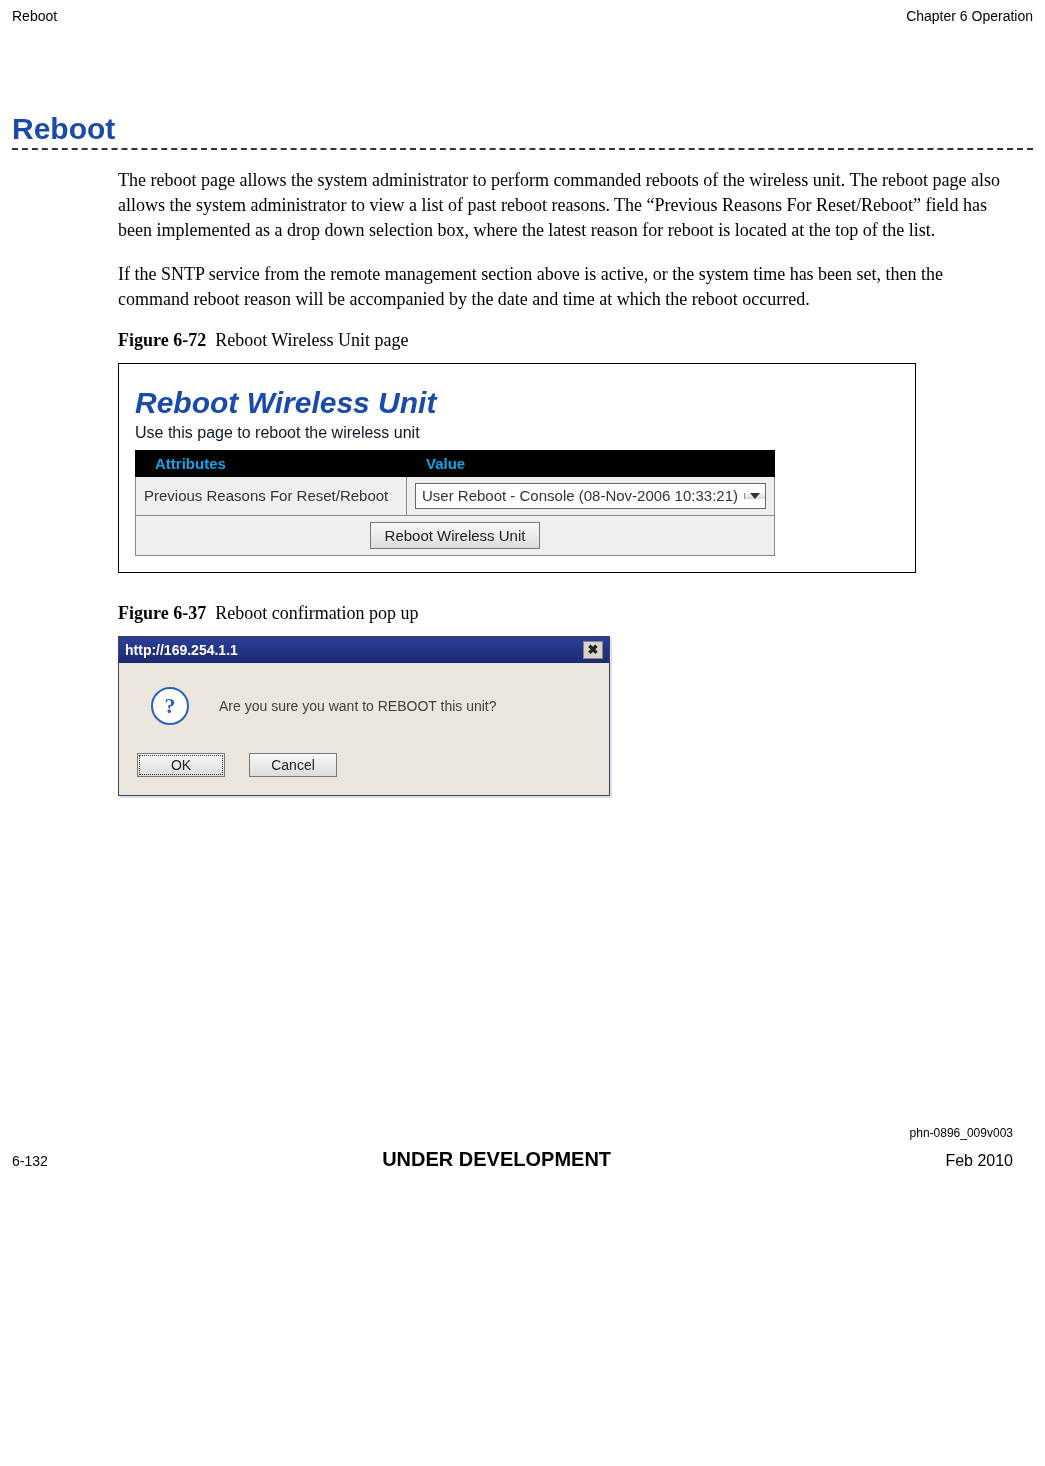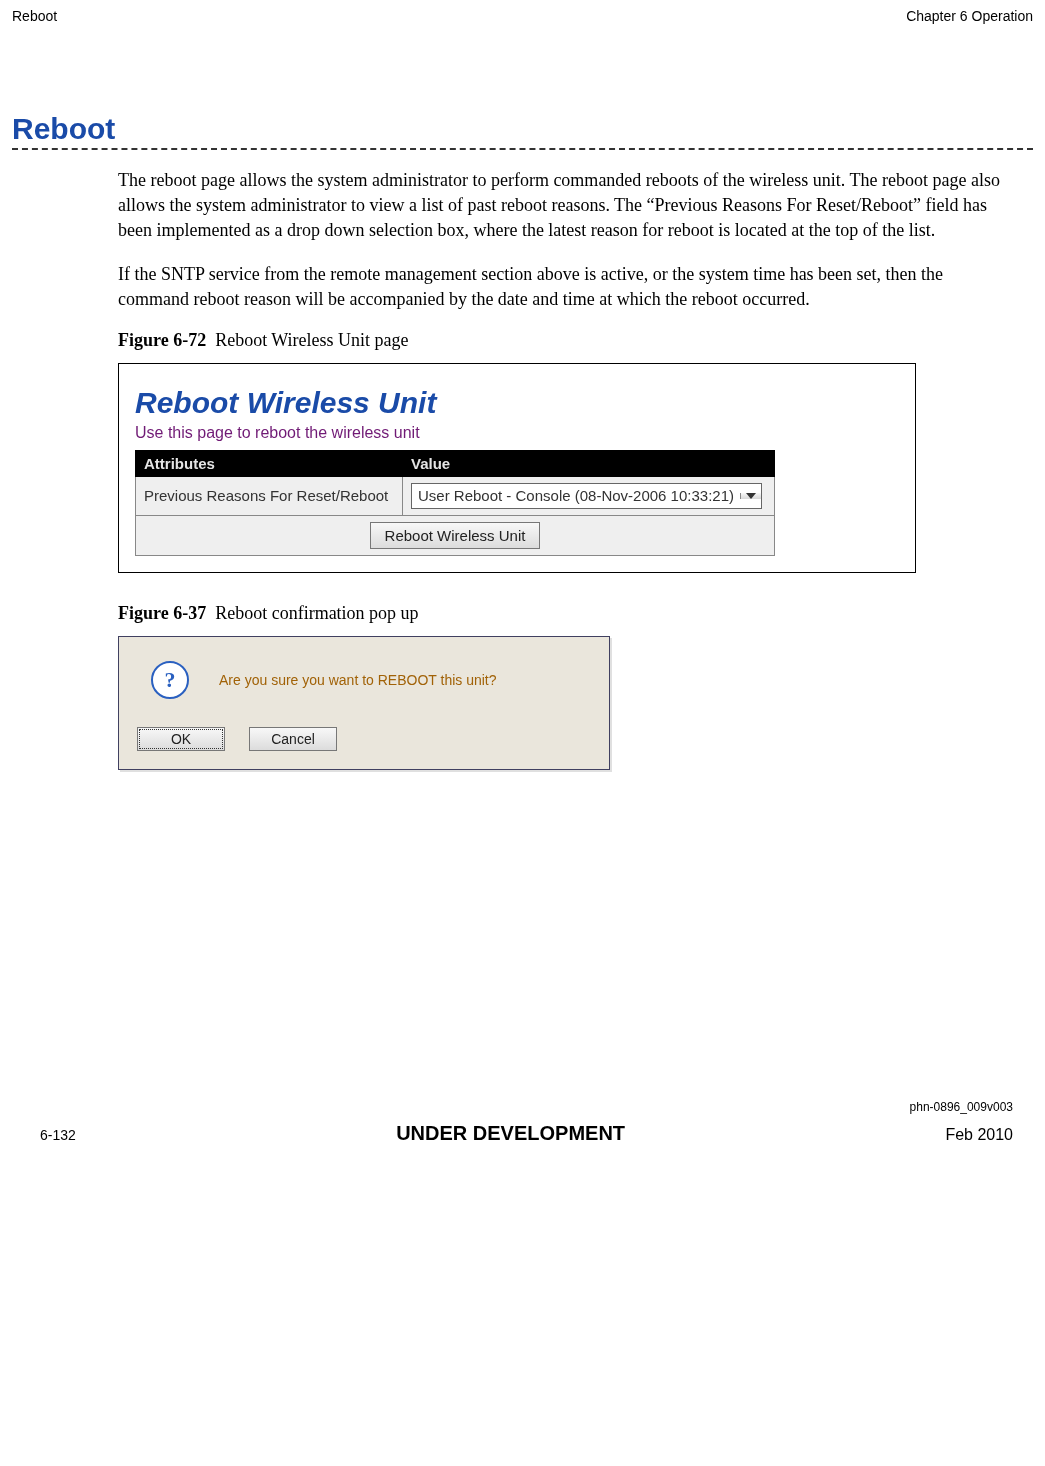--- a/index.html
+++ b/index.html
@@ -60,35 +60,35 @@
       font-family: Arial, sans-serif;
       font-weight: bold;
       font-style: italic;
       font-size: 30px;
       color: #1a4ba8;
       margin: 6px 0 4px 0;
     }
     .reboot-sub {
       font-family: Arial, sans-serif;
       font-size: 16px;
-      color: #701a75;
+      color: #0f172a;
       margin-bottom: 8px;
     }
     table.attr-table {
       border-collapse: collapse;
       width: 640px;
     }
     table.attr-table th {
       background: #000;
-      color: #e5e5e5;
+      color: #0ea5e9;
       font-family: Arial, sans-serif;
       font-weight: bold;
       font-size: 15px;
       text-align: left;
-      padding: 4px 8px;
+      padding: 4px 19px;
       border: 1px solid #000;
     }
     table.attr-table td {
       border: 1px solid #888;
       padding: 6px 8px;
       font-family: Arial, sans-serif;
       font-size: 15px;
       background: #efefef;
       color: #333;
     }
@@ -185,21 +185,21 @@
       align-items: center;
       justify-content: center;
       font-family: Georgia, serif;
       font-weight: bold;
       font-size: 22px;
       color: #2a60c0;
     }
     .dialog-msg {
       font-family: Tahoma, Arial, sans-serif;
       font-size: 14px;
-      color: #a16207;
+      color: #404040;
     }
     .dialog-buttons {
       display: flex;
       justify-content: flex-start;
       gap: 24px;
     }
     .dialog-buttons .btn {
       width: 86px;
       text-align: center;
       padding: 3px 0;
@@ -217,21 +217,20 @@
     }
     .footer-line2 {
       display: flex;
       justify-content: space-between;
       align-items: baseline;
       margin-top: 8px;
     }
     .footer-left {
       font-family: Verdana, Arial, sans-serif;
       font-size: 14px;
-      margin-left: 28px;
     }
     .footer-center {
       font-family: Arial, sans-serif;
       font-weight: bold;
       font-size: 20px;
     }
     .footer-right {
       font-family: Verdana, Arial, sans-serif;
       font-size: 16px;
       padding-right: 20px;
@@ -285,20 +284,24 @@
         </tr>
       </tbody>
         </table>
     </div>
 
     <div class="fig-label">
       <b>Figure 6-37</b>&nbsp;&nbsp;<span>Reboot confirmation pop up</span>
     </div>
 
     <div class="dialog">
+      <div class="dialog-title">
+        <span>http://169.254.1.1</span>
+        <span class="dialog-close">✖</span>
+      </div>
       <div class="dialog-body">
         <div class="dialog-msg-row">
           <span class="q-icon">?</span>
           <span class="dialog-msg">Are you sure you want to REBOOT this unit?</span>
         </div>
         <div class="dialog-buttons">
           <span class="btn dotted">OK</span>
           <span class="btn">Cancel</span>
         </div>
       </div>

